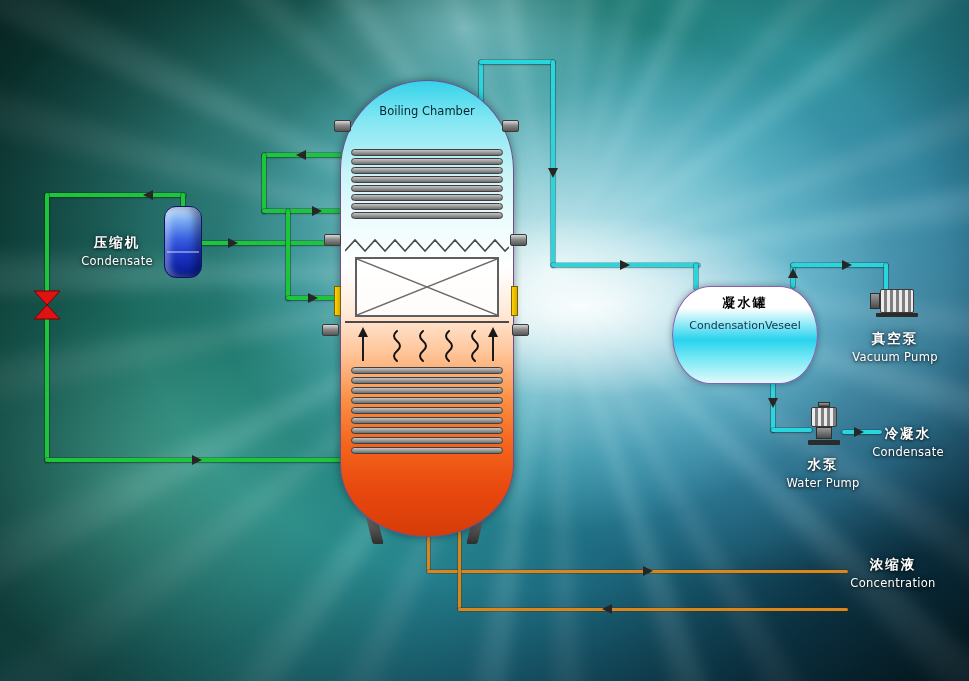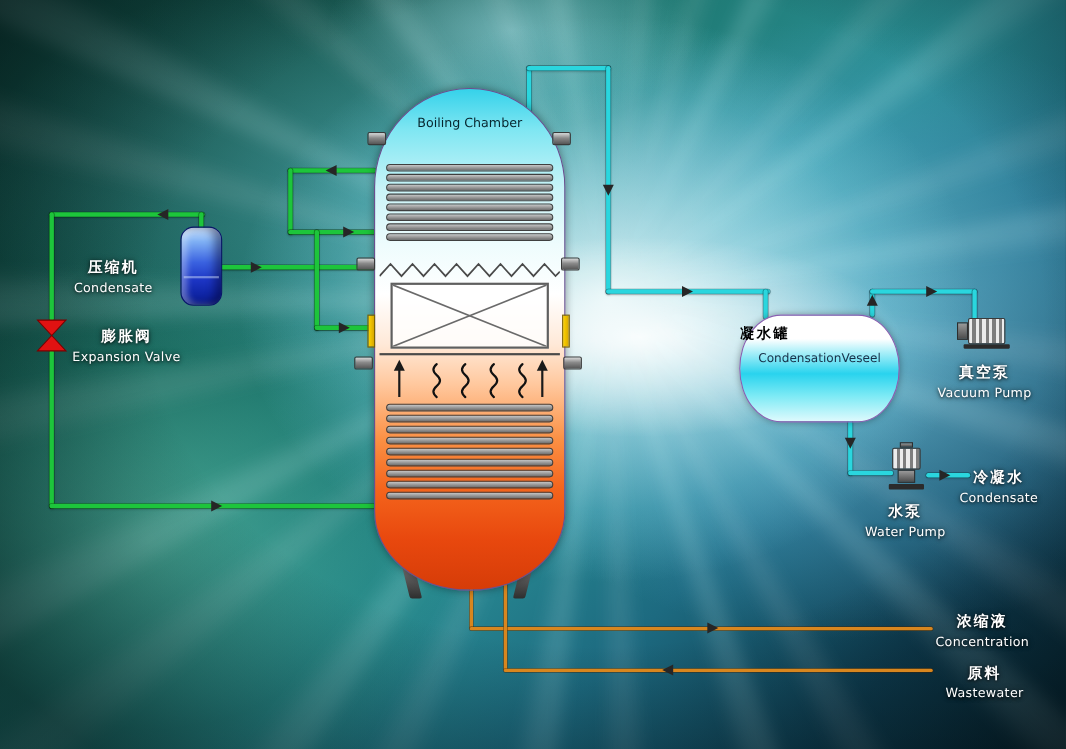--- a/index.html
+++ b/index.html
@@ -61,21 +61,21 @@
     border:1px solid #0a1668;border-radius:12px;box-sizing:border-box;
     background:linear-gradient(180deg,#cfe6ff 0%,#7fb0f4 18%,#3a62e0 45%,#1c35c4 68%,#1026a8 85%,#0a1c90 100%);
     box-shadow:inset -6px 0 8px rgba(0,0,40,.45), inset 5px 0 6px rgba(255,255,255,.35);}
   .comp-seam{position:absolute;left:2px;right:2px;top:44px;height:2px;background:rgba(220,235,255,.45);}
 
   
   .tank{position:absolute;left:672px;top:286px;width:146px;height:98px;z-index:3;box-sizing:border-box;
     border:1.5px solid #8a5fb0;border-radius:38px / 49px;
     background:linear-gradient(180deg,#ffffff 0%,#ffffff 22%,#aef0f9 34%,#29d3ee 55%,#7deaf5 76%,#defafd 100%);
     box-shadow:0 0 7px rgba(0,0,0,.35);}
-  .tank .zh{position:absolute;top:7px;width:100%;text-align:left;font-size:13px;font-weight:bold;color:#000;letter-spacing:2px;}
+  .tank .zh{position:absolute;top:7px;width:100%;text-align:center;font-size:13px;font-weight:bold;color:#000;letter-spacing:2px;}
   .tank .en{position:absolute;top:32px;width:100%;text-align:center;font-size:11px;color:#173048;}
 
   
   .pumpwrap{position:absolute;z-index:4;}
   .striped{background:repeating-linear-gradient(90deg,#ececec 0 3px,#7e7e7e 3px 6px);border:1px solid #3a3a3a;box-sizing:border-box;border-radius:2px;}
   .dk{background:linear-gradient(180deg,#9a9a9a,#4c4c4c);border:1px solid #2e2e2e;box-sizing:border-box;}
   .base{background:#2b2b2b;border-radius:1px;}
 
   
   .lbl{position:absolute;z-index:6;text-align:center;color:#fff;
@@ -220,29 +220,25 @@
     <div class="base" style="position:absolute;left:6px;top:27px;width:42px;height:4px"></div>
   </div>
 
   <div class="pumpwrap" style="left:806px;top:402px;width:36px;height:46px">
     <div class="dk" style="position:absolute;left:12px;top:0;width:12px;height:5px"></div>
     <div class="striped" style="position:absolute;left:5px;top:5px;width:26px;height:20px"></div>
     <div class="dk" style="position:absolute;left:10px;top:25px;width:16px;height:12px"></div>
     <div class="base" style="position:absolute;left:2px;top:38px;width:32px;height:5px"></div>
   </div>
 
-  <div class="lbl" style="left:51px;top:234px;width:104px">
+  <div class="lbl" style="left:65px;top:234px;width:104px">
     <div class="zh">压缩机</div>
     <div class="en">Condensate</div>
   </div>
 
-  <div class="lbl" style="left:55px;top:297px;width:120px">
-    <div class="zh">膨胀阀</div>
-    <div class="en">Expansion Valve</div>
-  </div>
 
   <div class="lbl" style="left:856px;top:425px;width:104px">
     <div class="zh">冷凝水</div>
     <div class="en">Condensate</div>
   </div>
 
   <div class="lbl" style="left:843px;top:330px;width:104px">
     <div class="zh">真空泵</div>
     <div class="en">Vacuum Pump</div>
   </div>
@@ -250,17 +246,13 @@
   <div class="lbl" style="left:771px;top:456px;width:104px">
     <div class="zh">水泵</div>
     <div class="en">Water Pump</div>
   </div>
 
   <div class="lbl" style="left:838px;top:556px;width:110px">
     <div class="zh">浓缩液</div>
     <div class="en">Concentration</div>
   </div>
 
-  <div class="lbl" style="left:840px;top:603px;width:110px">
-    <div class="zh">原料</div>
-    <div class="en">Wastewater</div>
-  </div>
 </div>
 
 </body></html>

